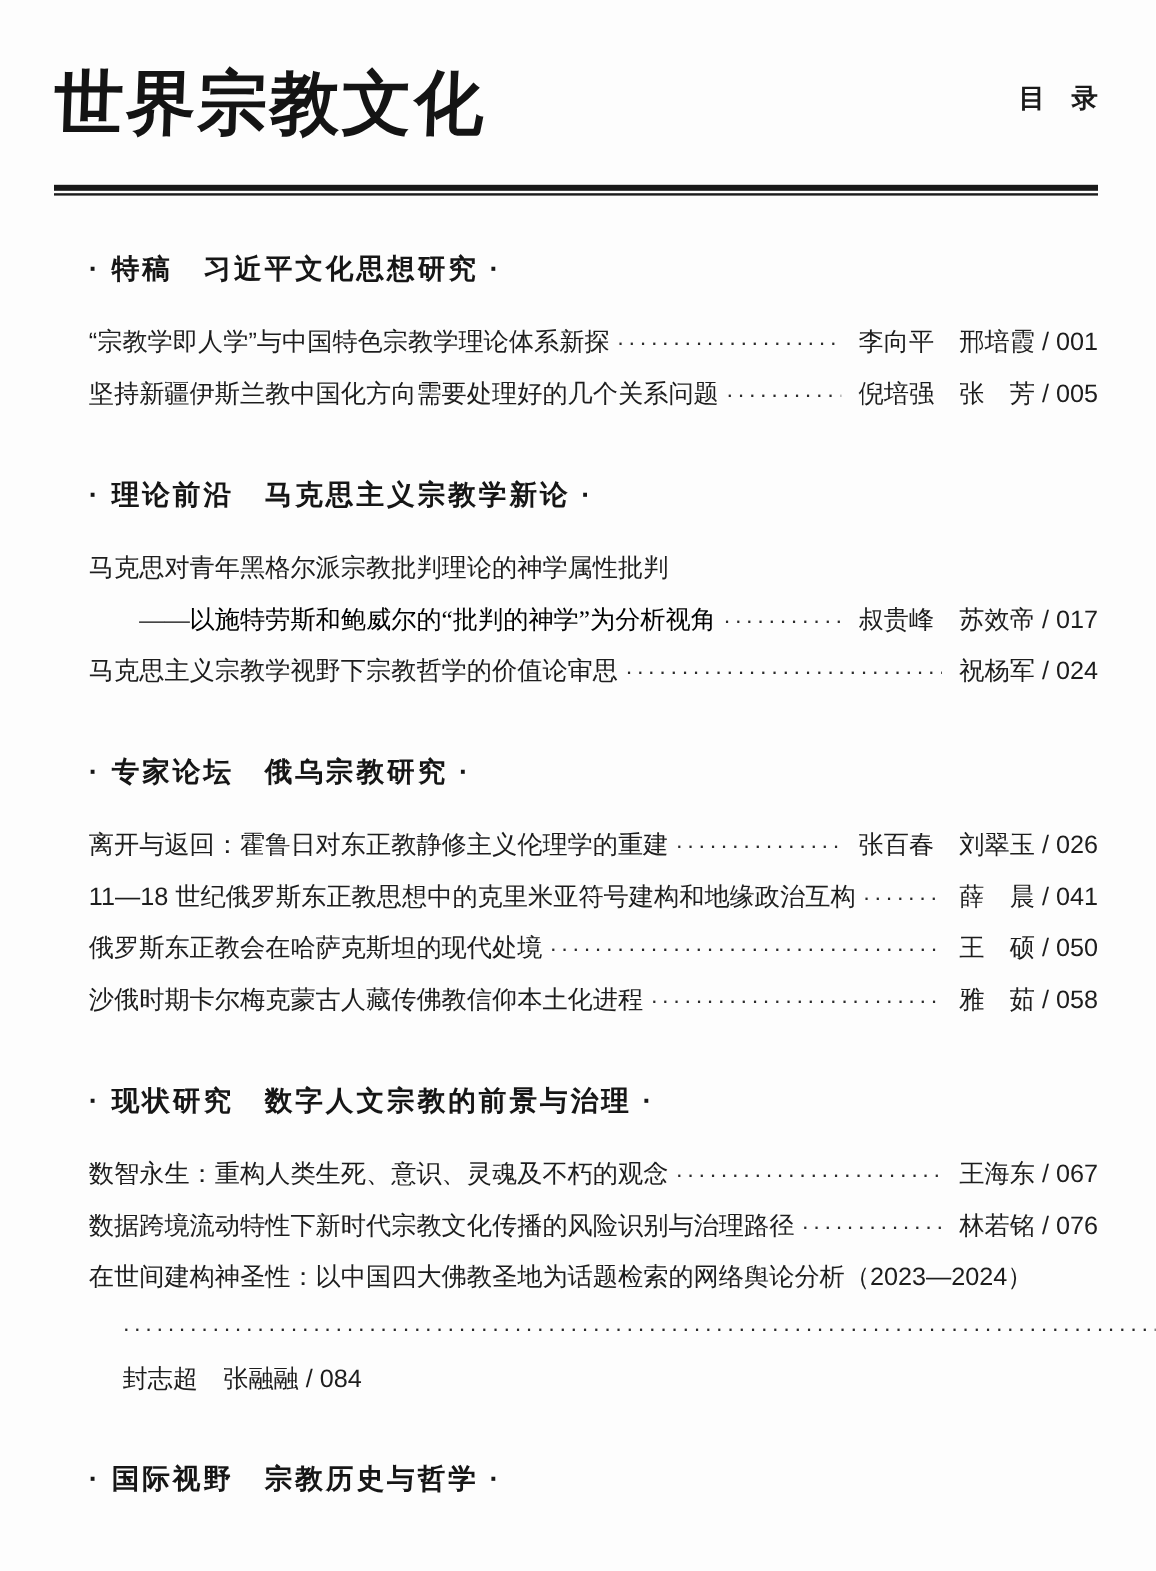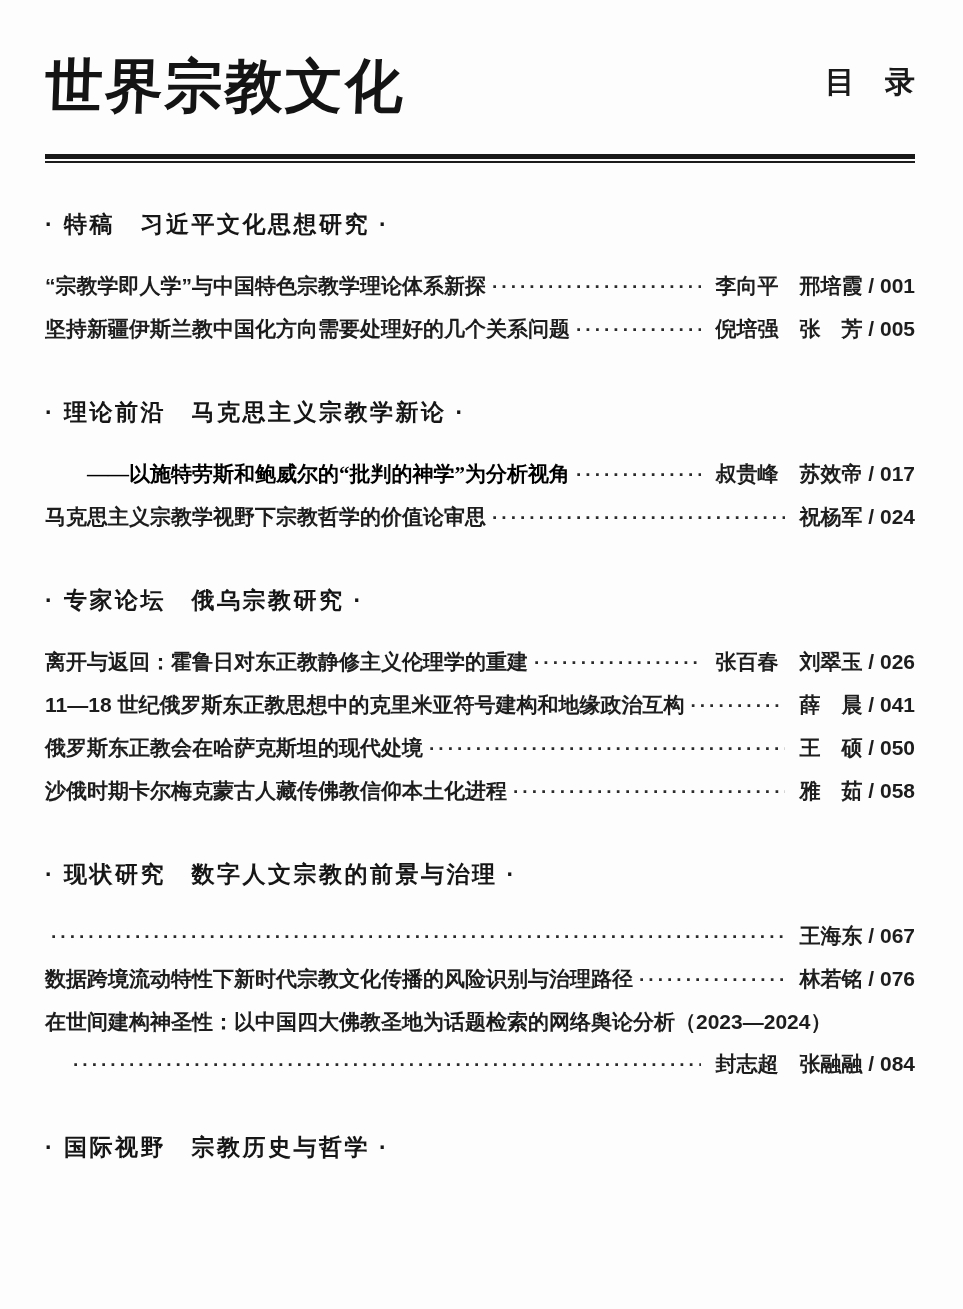--- a/index.html
+++ b/index.html
@@ -32,46 +32,46 @@
     font-family: "DejaVu Serif", serif;
     font-weight: 900;
     font-size: 58px;
     line-height: 72px;
     letter-spacing: 2px;
     transform: skewX(-2deg);
     color: #141414;
     white-space: nowrap;
   }
   .toc-title {
-    font-size: 30px;
+    font-size: 22px;
     font-weight: 700;
     line-height: 36px;
     margin-top: 14px;
     color: #1a1a1a;
     white-space: nowrap;
   }
   
   .rule {
     margin-top: 24px;
     height: 2px;
     border-top: 5px solid #191919;
     border-bottom: 2px solid #1c1c1c;
     background: transparent;
   }
   
-  .section { margin-top: 46px; }
+  .section { margin-top: 46px; margin-left: 29px; }
   .section-title {
     font-size: 23px;
     font-weight: 700;
     letter-spacing: 2.5px;
     line-height: 30px;
     color: #161616;
     white-space: nowrap;
   }
-  .rows { margin-top: 26px; font-weight: bold; }
+  .rows { margin-top: 26px; }
   .row {
     display: flex;
     align-items: baseline;
     font-size: 21px;
     line-height: 42px;
     white-space: nowrap;
   }
   .row .t { flex: 0 0 auto; }
   .row .leader {
     flex: 1 1 auto;
@@ -90,21 +90,21 @@
     flex: 0 0 auto;
     color: #1d1d1d;
   }
   
   .row.kai .t {
     font-family: "Liberation Serif", serif;
     color: #000000;
     padding-left: 42px;
   }
   
-  .row.cont { padding-left: 28px; }
+  .row.cont { padding-left: 28px; flex-direction: column; }
   .row.cont .leader { margin-left: 0; }
 </style>
 </head>
 <body>
 
 <div class="page">
 
   <div class="masthead">
     <div class="logo">世界宗教文化</div>
     <div class="toc-title">目　录</div>
@@ -124,20 +124,23 @@
         <span class="t">坚持新疆伊斯兰教中国化方向需要处理好的几个关系问题</span>
         <span class="leader"></span>
         <span class="ap">倪培强　张　芳 / 005</span>
       </div>
     </div>
   </div>
 
   <div class="section">
     <div class="section-title">· 理论前沿　马克思主义宗教学新论 ·</div>
     <div class="rows">
+      <div class="row">
+        <span class="t">马克思对青年黑格尔派宗教批判理论的神学属性批判</span>
+      </div>
       <div class="row kai">
         <span class="t">——以施特劳斯和鲍威尔的“批判的神学”为分析视角</span>
         <span class="leader"></span>
         <span class="ap">叔贵峰　苏效帝 / 017</span>
       </div>
       <div class="row">
         <span class="t">马克思主义宗教学视野下宗教哲学的价值论审思</span>
         <span class="leader"></span>
         <span class="ap">祝杨军 / 024</span>
       </div>
@@ -167,20 +170,21 @@
         <span class="leader"></span>
         <span class="ap">雅　茹 / 058</span>
       </div>
     </div>
   </div>
 
   <div class="section">
     <div class="section-title">· 现状研究　数字人文宗教的前景与治理 ·</div>
     <div class="rows">
       <div class="row">
+        <span class="t">数智永生：重构人类生死、意识、灵魂及不朽的观念</span>
         <span class="leader"></span>
         <span class="ap">王海东 / 067</span>
       </div>
       <div class="row">
         <span class="t">数据跨境流动特性下新时代宗教文化传播的风险识别与治理路径</span>
         <span class="leader"></span>
         <span class="ap">林若铭 / 076</span>
       </div>
       <div class="row">
         <span class="t">在世间建构神圣性：以中国四大佛教圣地为话题检索的网络舆论分析（2023—2024）</span>

